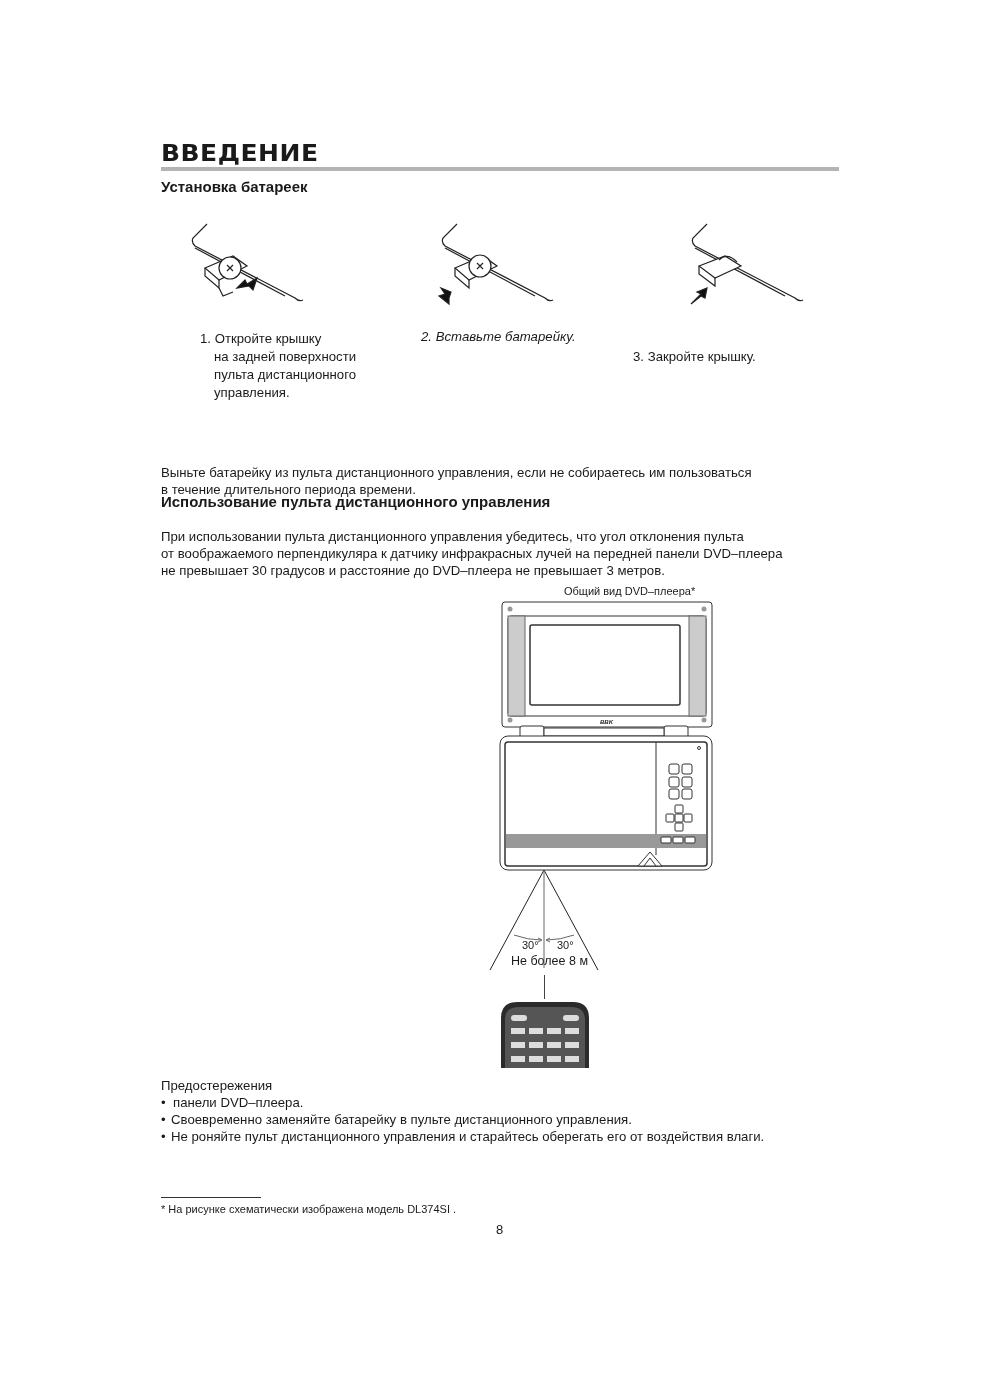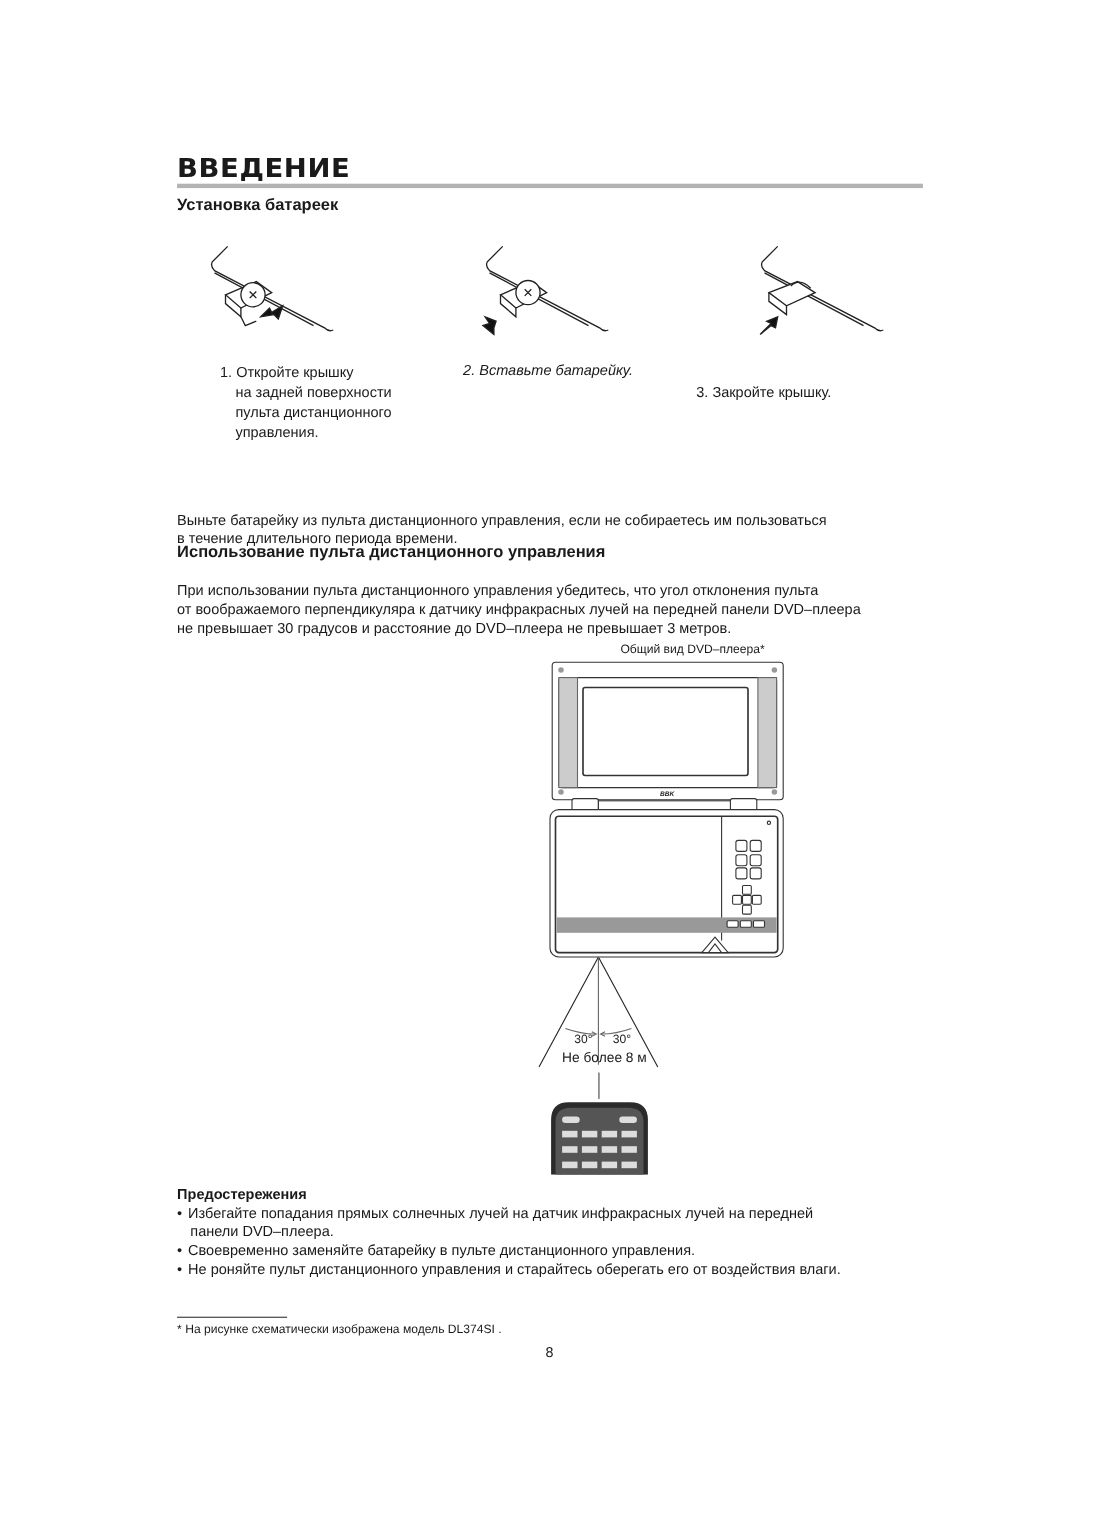--- a/index.html
+++ b/index.html
@@ -161,25 +161,24 @@
         <rect x="48" y="42" width="14" height="6"></rect>
         <rect x="66" y="42" width="14" height="6"></rect>
       <rect x="12" y="56" width="14" height="6"></rect>
         <rect x="30" y="56" width="14" height="6"></rect>
         <rect x="48" y="56" width="14" height="6"></rect>
         <rect x="66" y="56" width="14" height="6"></rect>
     </g>
   </svg>
 </div>
 
-<div class="abs p" style="left:161px;top:1077px;font-weight:bold;">Предостережения</div>
+<div class="abs p" style="left:161px;top:1077px;font-weight:normal;">Предостережения</div>
 <ul class="abs bullets p" style="left:161px;top:1094px;width:680px;">
   <li>
     <span class="dot">•</span>
-    <div>Избегайте попадания прямых солнечных лучей на датчик инфракрасных лучей на передней</div>
     <div style="padding-left:2px;">панели DVD–плеера.</div>
   </li>
   <li>
     <span class="dot">•</span>
     <div>Своевременно заменяйте батарейку в пульте дистанционного управления.</div>
   </li>
   <li>
     <span class="dot">•</span>
     <div>Не роняйте пульт дистанционного управления и старайтесь оберегать его от воздействия влаги.</div>
   </li>

